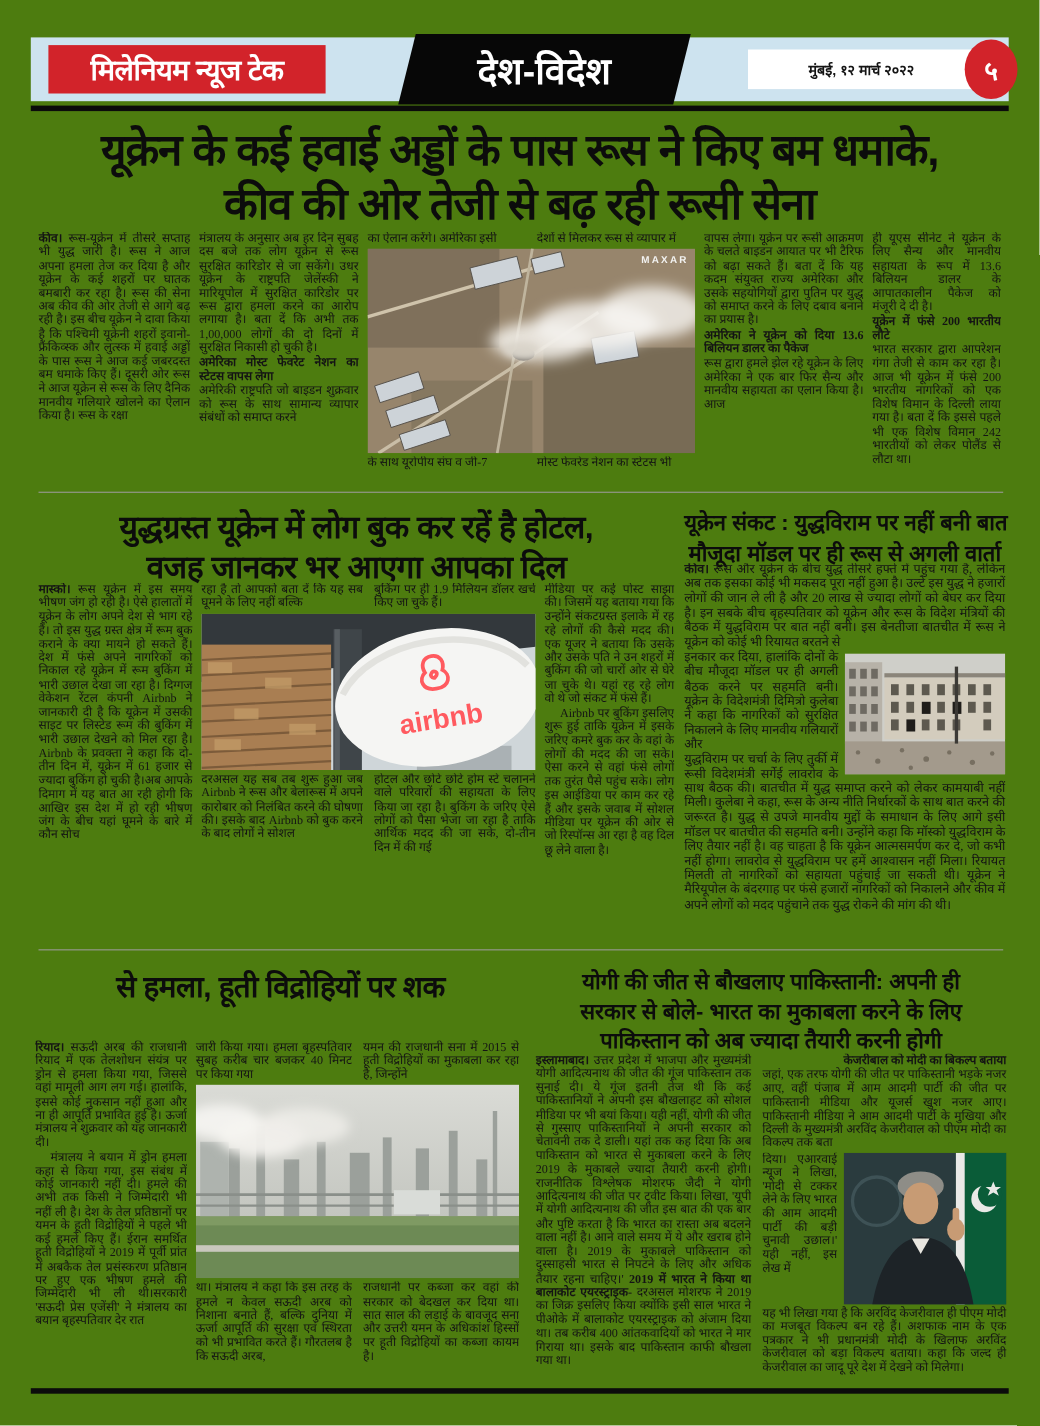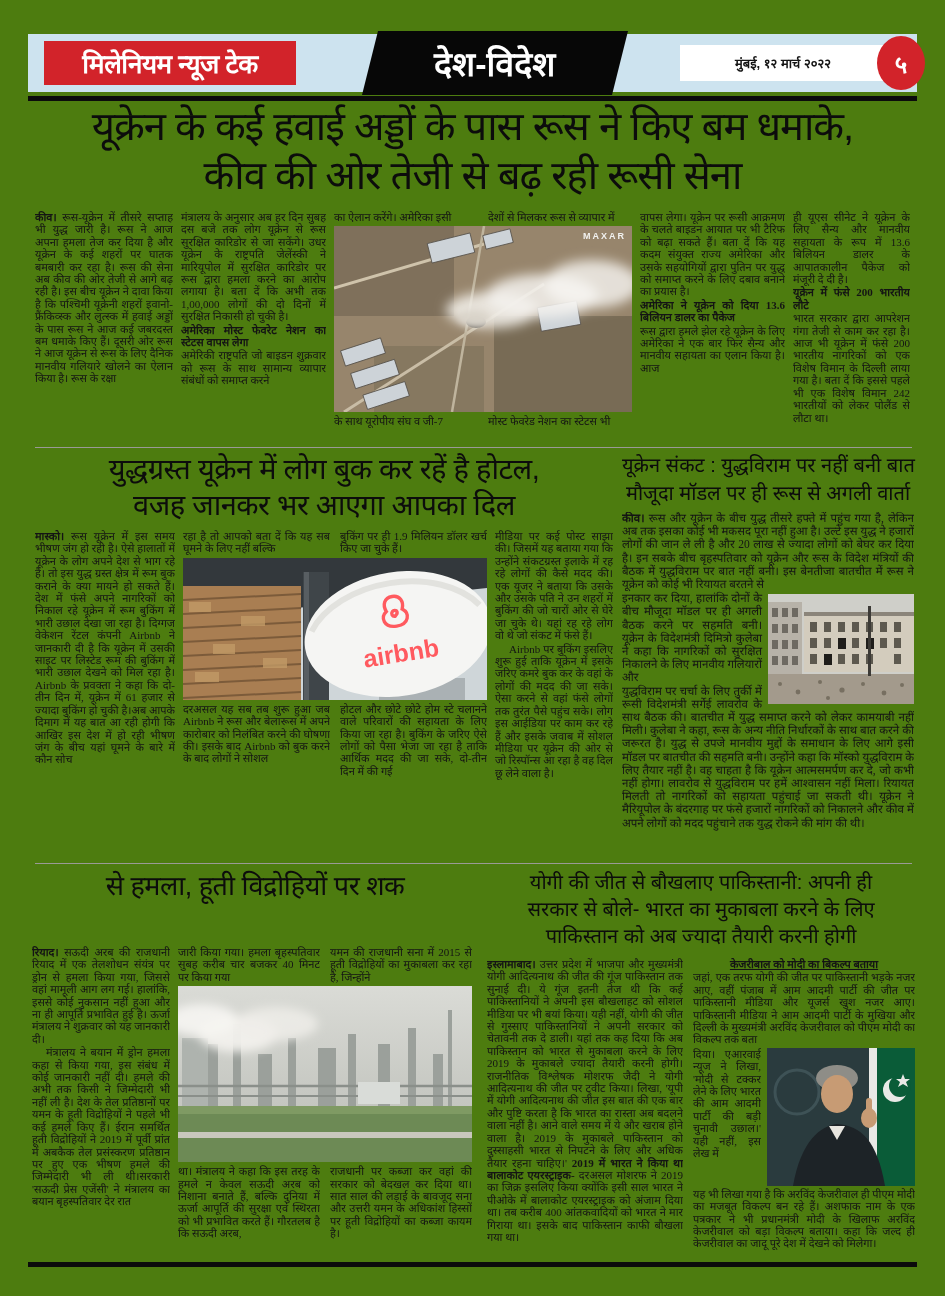--- a/index.html
+++ b/index.html
@@ -17,21 +17,21 @@
   .datebox{position:absolute;left:652px;top:11px;width:206px;height:36px;background:#ffffff;
         display:flex;align-items:center;justify-content:center;}
   .datebox span{font-weight:bold;font-size:13px;font-family:"Liberation Sans","DejaVu Sans",sans-serif;}
   .pgnum{position:absolute;right:-8px;top:2px;width:48px;height:54px;background:#d2232a;border-radius:50%;
         display:flex;align-items:center;justify-content:center;}
   .pgnum span{color:#fff;font-size:24px;font-weight:bold;font-family:"Liberation Sans","DejaVu Sans",sans-serif;}
   .rule-thick{position:absolute;left:28px;width:889px;height:5px;background:#0b0b0b;}
   .rule-thin{position:absolute;background:#9a9a96;height:1px;}
   
   .hl{position:absolute;text-align:center;font-family:"Liberation Sans","DejaVu Sans",sans-serif;
-      font-weight:normal;color:#0c0c0c;}
+      font-weight:bold;color:#0c0c0c;margin-top:11px;}
   .hl div{white-space:nowrap;}
   #h1{left:35px;top:102px;width:875px;font-size:40px;line-height:1.22;letter-spacing:-1px;}
   #a2h{left:35px;top:452px;width:578px;font-size:29px;line-height:1.24;letter-spacing:-0.5px;}
   #a3h{left:622px;top:452px;width:292px;font-size:20px;line-height:1.38;text-align:center;}
   #a4h{left:35px;top:869px;width:440px;font-size:27px;line-height:1.3;letter-spacing:-0.5px;}
   #a5h{left:487px;top:869px;width:428px;font-size:20px;line-height:1.36;}
   
   .row{position:absolute;display:flex;gap:8px;}
   .col{overflow:hidden;}
   .bt{text-align:justify;font-size:11px;line-height:12.4px;}
@@ -336,21 +336,21 @@
     <div>पाकिस्तान को अब ज्यादा तैयारी करनी होगी</div>
   </div>
   <div class="row" style="left:487px;top:958px;width:428px;height:300px;gap:10px;">
     <div class="col bt" style="width:196px;">
       <p class="noind"><span class="lede">इस्लामाबाद।</span>
       <span>उत्तर प्रदेश में भाजपा और मुख्यमंत्री योगी आदित्यनाथ की जीत की गूंज पाकिस्तान तक सुनाई दी। ये गूंज इतनी तेज थी कि कई पाकिस्तानियों ने अपनी इस बौखलाहट को सोशल मीडिया पर भी बयां किया। यही नहीं, योगी की जीत से गुस्साए पाकिस्तानियों ने अपनी सरकार को चेतावनी तक दे डाली। यहां तक कह दिया कि अब पाकिस्तान को भारत से मुकाबला करने के लिए 2019 के मुकाबले ज्यादा तैयारी करनी होगी। राजनीतिक विश्लेषक मोशरफ जैदी ने योगी आदित्यनाथ की जीत पर ट्वीट किया। लिखा, 'यूपी में योगी आदित्यनाथ की जीत इस बात की एक बार और पुष्टि करता है कि भारत का रास्ता अब बदलने वाला नहीं है। आने वाले समय में ये और खराब होने वाला है। 2019 के मुकाबले पाकिस्तान को दुस्साहसी भारत से निपटने के लिए और अधिक तैयार रहना चाहिए।'</span>
       <span class="lede">2019 में भारत ने किया था बालाकोट एयरस्ट्राइक-</span>
       <span>दरअसल मोशरफ ने 2019 का जिक्र इसलिए किया क्योंकि इसी साल भारत ने पीओके में बालाकोट एयरस्ट्राइक को अंजाम दिया था। तब करीब 400 आंतकवादियों को भारत ने मार गिराया था। इसके बाद पाकिस्तान काफी बौखला गया था।</span></p>
     </div>
     <div class="col bt" style="width:222px;">
-      <p class="sub" style="text-align:center;text-decoration:underline;">केजरीबाल को मोदी का बिकल्प बताया</p>
+      <p class="sub" style="text-align:right;">केजरीबाल को मोदी का बिकल्प बताया</p>
       <p class="noind">जहां, एक तरफ योगी की जीत पर पाकिस्तानी भड़के नजर आए, वहीं पंजाब में आम आदमी पार्टी की जीत पर पाकिस्तानी मीडिया और यूजर्स खुश नजर आए। पाकिस्तानी मीडिया ने आम आदमी पार्टी के मुखिया और दिल्ली के मुख्यमंत्री अरविंद केजरीवाल को पीएम मोदी का विकल्प तक बता</p>
       <div class="photorow">
         <span class="bt">दिया। एआरवाई न्यूज ने लिखा, 'मोदी से टक्कर लेने के लिए भारत की आम आदमी पार्टी की बड़ी चुनावी उछाल।' यही नहीं, इस लेख में</span>
         <svg width="148" height="138" viewBox="0 0 148 138">
           <rect width="148" height="138" fill="#2a3b3e"></rect>
           <circle cx="30" cy="44" r="22" fill="none" stroke="#3e5256" stroke-width="3"></circle>
           <rect x="102" y="0" width="46" height="138" fill="#0a5c38"></rect>
           <rect x="102" y="0" width="8" height="138" fill="#e9e9e6"></rect>
           <circle cx="128" cy="42" r="12" fill="#e9e9e6"></circle>
           <circle cx="133" cy="38" r="11" fill="#0a5c38"></circle>

